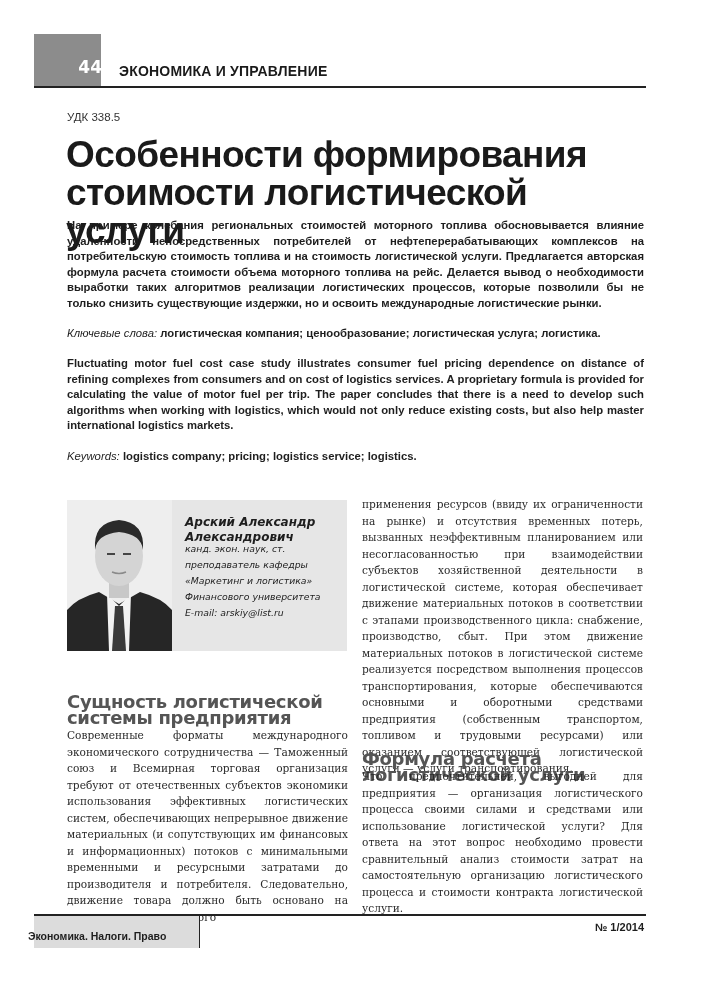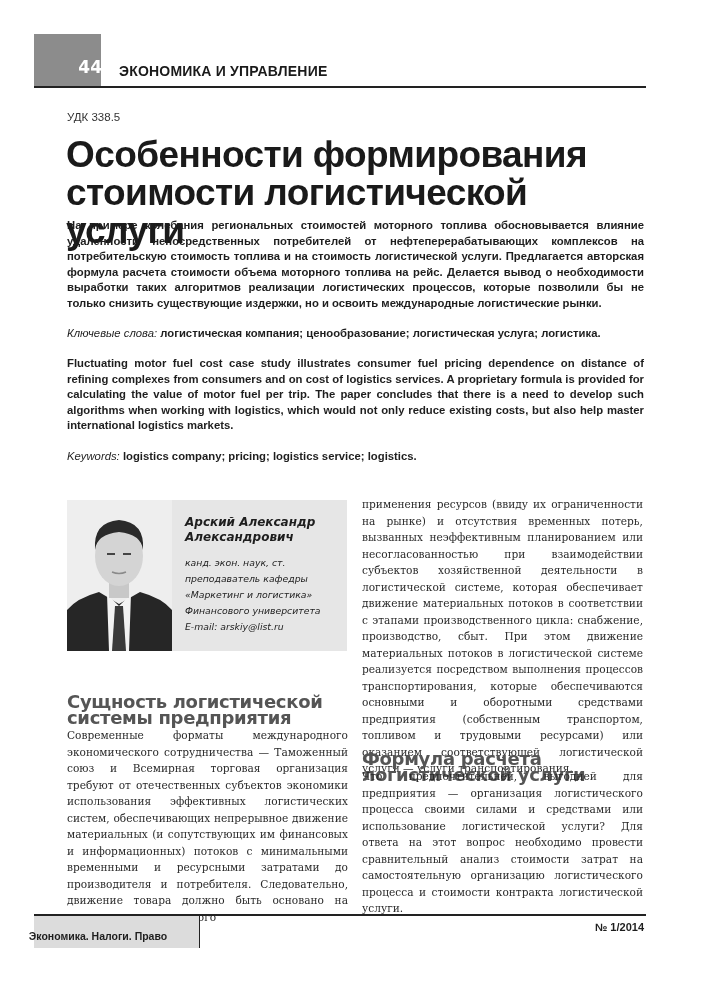--- a/index.html
+++ b/index.html
@@ -21,36 +21,36 @@
   #keywords-ru { top:326px; }
   #abstract-en { top:356px; }
   #keywords-en { top:449px; }
   .kwlabel { font-style:italic; font-weight:normal; }
   .kwtext { font-weight:bold; }
 
   
   #photo { left:67px; top:500px; width:105px; height:151px; background:#ededed; overflow:hidden; }
   #card { left:172px; top:500px; width:175px; height:151px; background:#e6e6e6; }
   #author-name { left:185px; top:509px; width:160px; font-family:"DejaVu Sans", sans-serif; font-style:italic; font-weight:bold; font-size:12px; line-height:15px; color:#1e1e1e;margin-top:6px; }
-  #author-info { left:185px; top:555px; width:160px; font-family:"DejaVu Sans", sans-serif; font-style:italic; font-size:9.3px; line-height:16px; color:#222; }
+  #author-info { left:185px; top:541px; width:160px; font-family:"DejaVu Sans", sans-serif; font-style:italic; font-size:9.3px; line-height:16px; color:#222; }
 
   
   .h2 { font-family:"DejaVu Sans", sans-serif; font-weight:bold; font-size:18px; line-height:16px; color:#555; letter-spacing:-0.3px; }
   #sec1-title { left:67px; top:694px; width:280px; }
   #sec2-title { left:362px; top:751px; width:290px; }
   .body { font-family:"DejaVu Serif", serif; font-size:10.6px; line-height:16.5px; color:#2a2a2a; text-align:justify; }
   #sec1-body { left:67px; top:727px; width:281px; }
   #col2-body { left:362px; top:496px; width:281px; }
   #sec2-body { left:362px; top:768px; width:281px; }
 
   
   #ftr-line { left:34px; top:914px; width:612px; height:2px; background:#222; }
   #ftr-box { left:34px; top:916px; width:165px; height:32px; background:#dcdcdc; }
   #ftr-vline { left:199px; top:916px; width:1px; height:32px; background:#222; }
-  #ftr-journal { left:18px; top:930px; width:160px; text-align:center; font-family:"Liberation Sans", sans-serif; font-weight:bold; font-size:10.5px; color:#1e1e1e; }
+  #ftr-journal { left:28px; top:930px; width:160px; text-align:left; font-family:"Liberation Sans", sans-serif; font-weight:bold; font-size:10.5px; color:#1e1e1e; }
   #ftr-issue { left:540px; top:921px; width:104px; text-align:right; font-family:"Liberation Sans", sans-serif; font-weight:bold; font-size:11px; color:#1e1e1e; }
 </style>
 </head>
 <body>
 
 <div class="abs" id="hdr-box"></div>
 <div class="abs" id="hdr-num">44</div>
 <div class="abs" id="hdr-section">ЭКОНОМИКА И УПРАВЛЕНИЕ</div>
 <div class="abs" id="hdr-line"></div>
 

